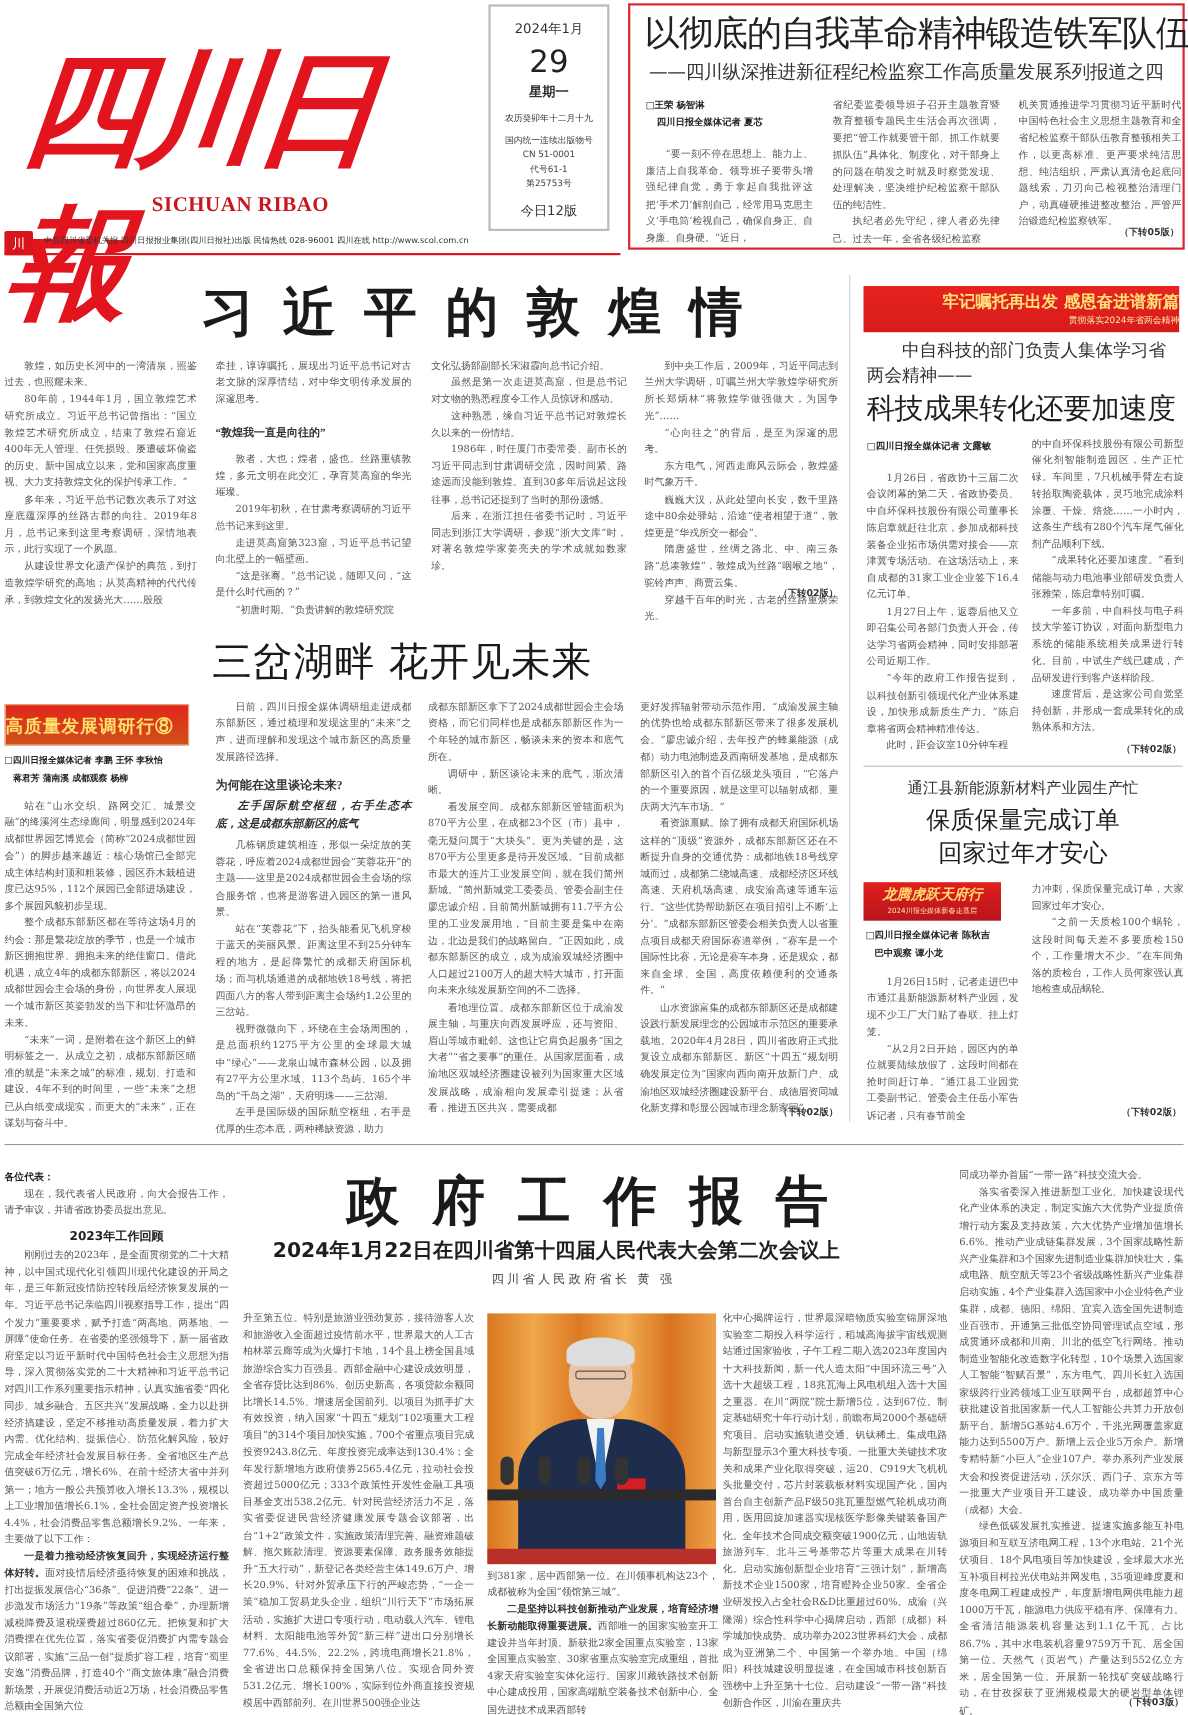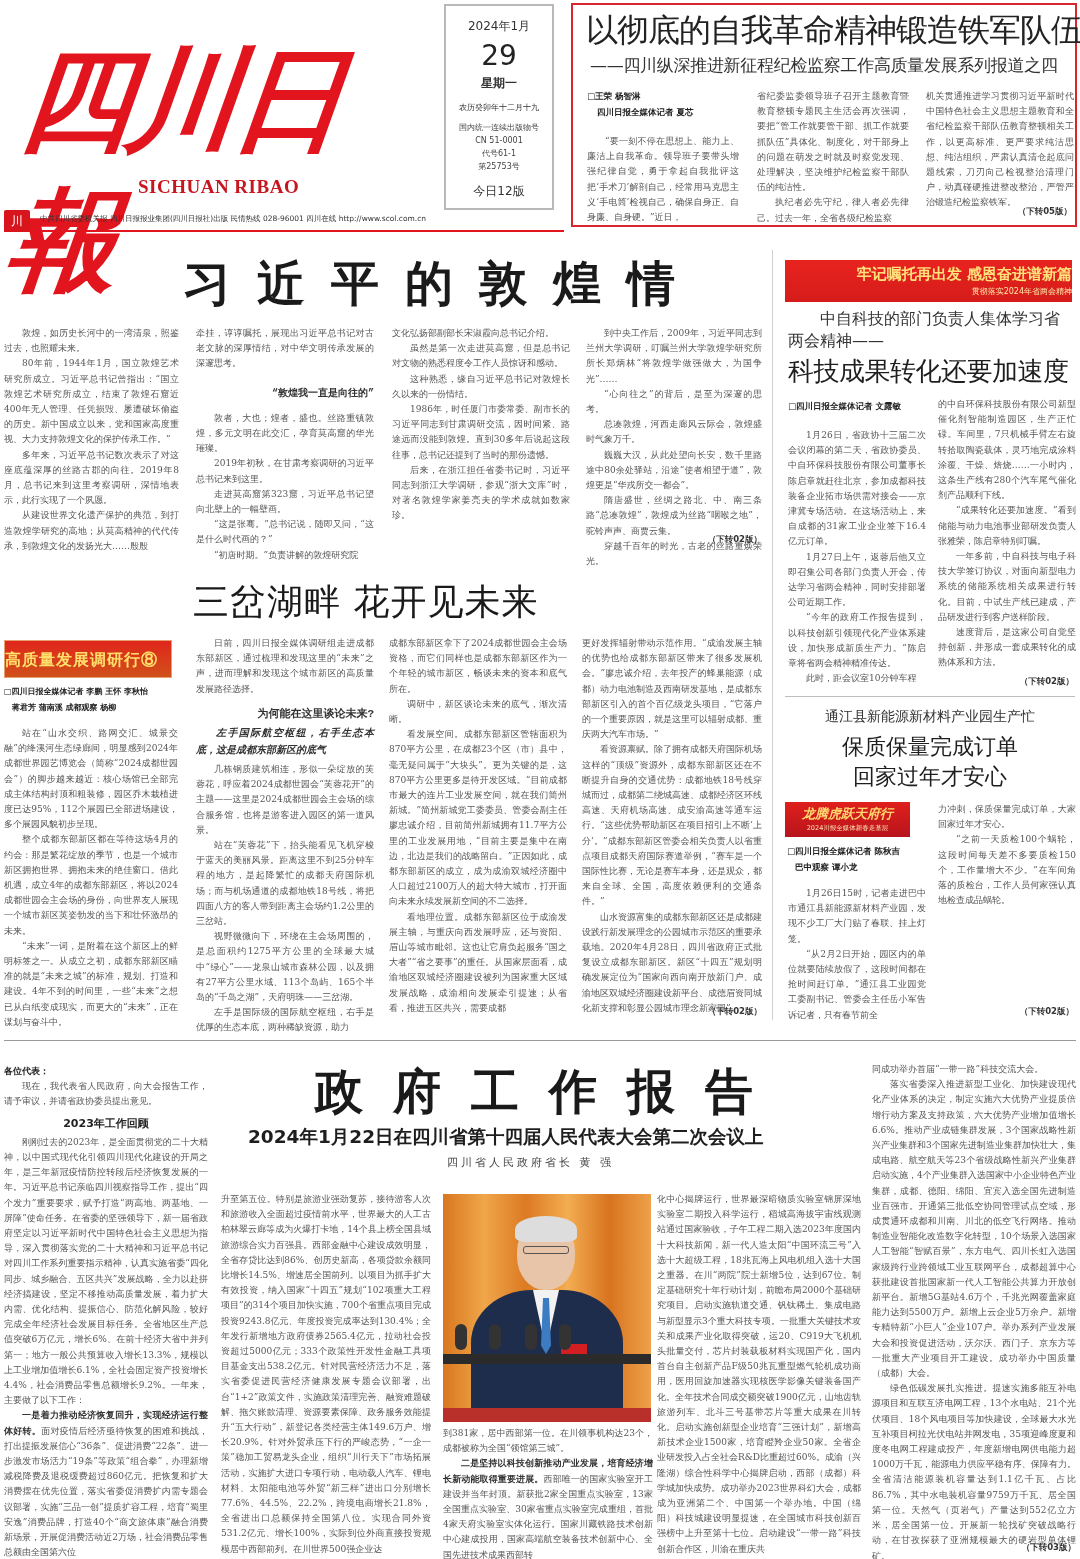--- a/index.html
+++ b/index.html
@@ -27,21 +27,21 @@
   .lead-sub { left: 590px; top: 54px; width: 480px; font-family: "DejaVu Sans", sans-serif; font-size: 17px; color: #333; white-space: nowrap; letter-spacing: -0.3px; }
   .byline { font-family: "DejaVu Sans", sans-serif; font-size: 8.5px; font-weight: bold; color: #222; line-height: 16px; }
   .col { font-size: 9px; line-height: 15.2px; color: #555; text-align: justify; }
   .col p { text-indent: 2em; }
   .col p.noind { text-indent: 0; }
   .cont { font-family: "DejaVu Sans", sans-serif; font-weight: bold; font-size: 8.5px; color: #333; text-align: right; }
 
   
   .h-xi { left: 158px; top: 252px; font-family: "DejaVu Sans", sans-serif; font-weight: bold; font-size: 48px; color: #1a1a1a; letter-spacing: 26px; white-space: nowrap; margin-left: 25px; }
   .h-sancha { left: 193px; top: 578px; font-family: "DejaVu Sans", sans-serif; font-size: 36px; color: #1a1a1a; white-space: nowrap; letter-spacing: 1px; }
-  .subhead { font-family: Liberation Mono, monospace; font-weight: bold; font-size: 10px; color: #333; text-align: right; }
+  .subhead { font-family: Liberation Serif, serif; font-weight: bold; font-size: 10px; color: #333; text-align: left; }
   .vline { background: #cfcfcf; width: 1px; }
   .hline { background: #bdbdbd; height: 1px; }
 
   
   .banner-red { left: 785px; top: 260px; width: 287px; height: 42px; background: linear-gradient(#e8231f, #d51c1a); text-align: right; color: #ffe27a; }
   .banner-red .t { font-family: "DejaVu Serif", serif; font-weight: bold; font-size: 15px; line-height: 24px; margin-top: 2px; }
   .banner-red .s { font-family: "DejaVu Sans", sans-serif; font-size: 8px; line-height: 12px; color: #ffe9a8; }
   .kicker { font-family: "DejaVu Sans", sans-serif; font-size: 16px; color: #333; line-height: 22px; }
   .head-r { font-family: "DejaVu Sans", sans-serif; font-size: 26px; color: #1e1e1e; white-space: nowrap; letter-spacing: -0.5px; }
 
@@ -134,21 +134,21 @@
 <div class="abs col" style="left:392px;top:326px;width:178px;">
   <p class="noind">文化弘扬部副部长宋淑霞向总书记介绍。</p>
   <p>虽然是第一次走进莫高窟，但是总书记对文物的熟悉程度令工作人员惊讶和感动。</p>
   <p>这种熟悉，缘自习近平总书记对敦煌长久以来的一份情结。</p>
   <p>1986年，时任厦门市委常委、副市长的习近平同志到甘肃调研交流，因时间紧、路途远而没能到敦煌。直到30多年后说起这段往事，总书记还提到了当时的那份遗憾。</p>
   <p>后来，在浙江担任省委书记时，习近平同志到浙江大学调研，参观“浙大文库”时，对著名敦煌学家姜亮夫的学术成就如数家珍。</p>
 </div>
 <div class="abs col" style="left:586px;top:326px;width:176px;">
   <p>到中央工作后，2009年，习近平同志到兰州大学调研，叮嘱兰州大学敦煌学研究所所长郑炳林“将敦煌学做强做大，为国争光”……</p>
   <p>“心向往之”的背后，是至为深邃的思考。</p>
-  <p>总凑敦煌，河西走廊风云际会，敦煌盛时气象万千。</p>
+  <p>东方电气，河西走廊风云际会，敦煌盛时气象万千。</p>
   <p>巍巍大汉，从此处望向长安，数千里路途中80余处驿站，沿途“使者相望于道”，敦煌更是“华戎所交一都会”。</p>
   <p>隋唐盛世，丝绸之路北、中、南三条路“总凑敦煌”，敦煌成为丝路“咽喉之地”，驼铃声声、商贾云集。</p>
   <p>穿越千百年的时光，古老的丝路重焕荣光。</p>
 </div>
 <div class="abs cont" style="left:690px;top:534px;width:72px;">（下转02版）</div>
 
 <div class="abs vline" style="left:772px;top:250px;height:770px;"></div>
 
 <div class="abs banner-red">
   <div class="t">牢记嘱托再出发  感恩奋进谱新篇</div>

